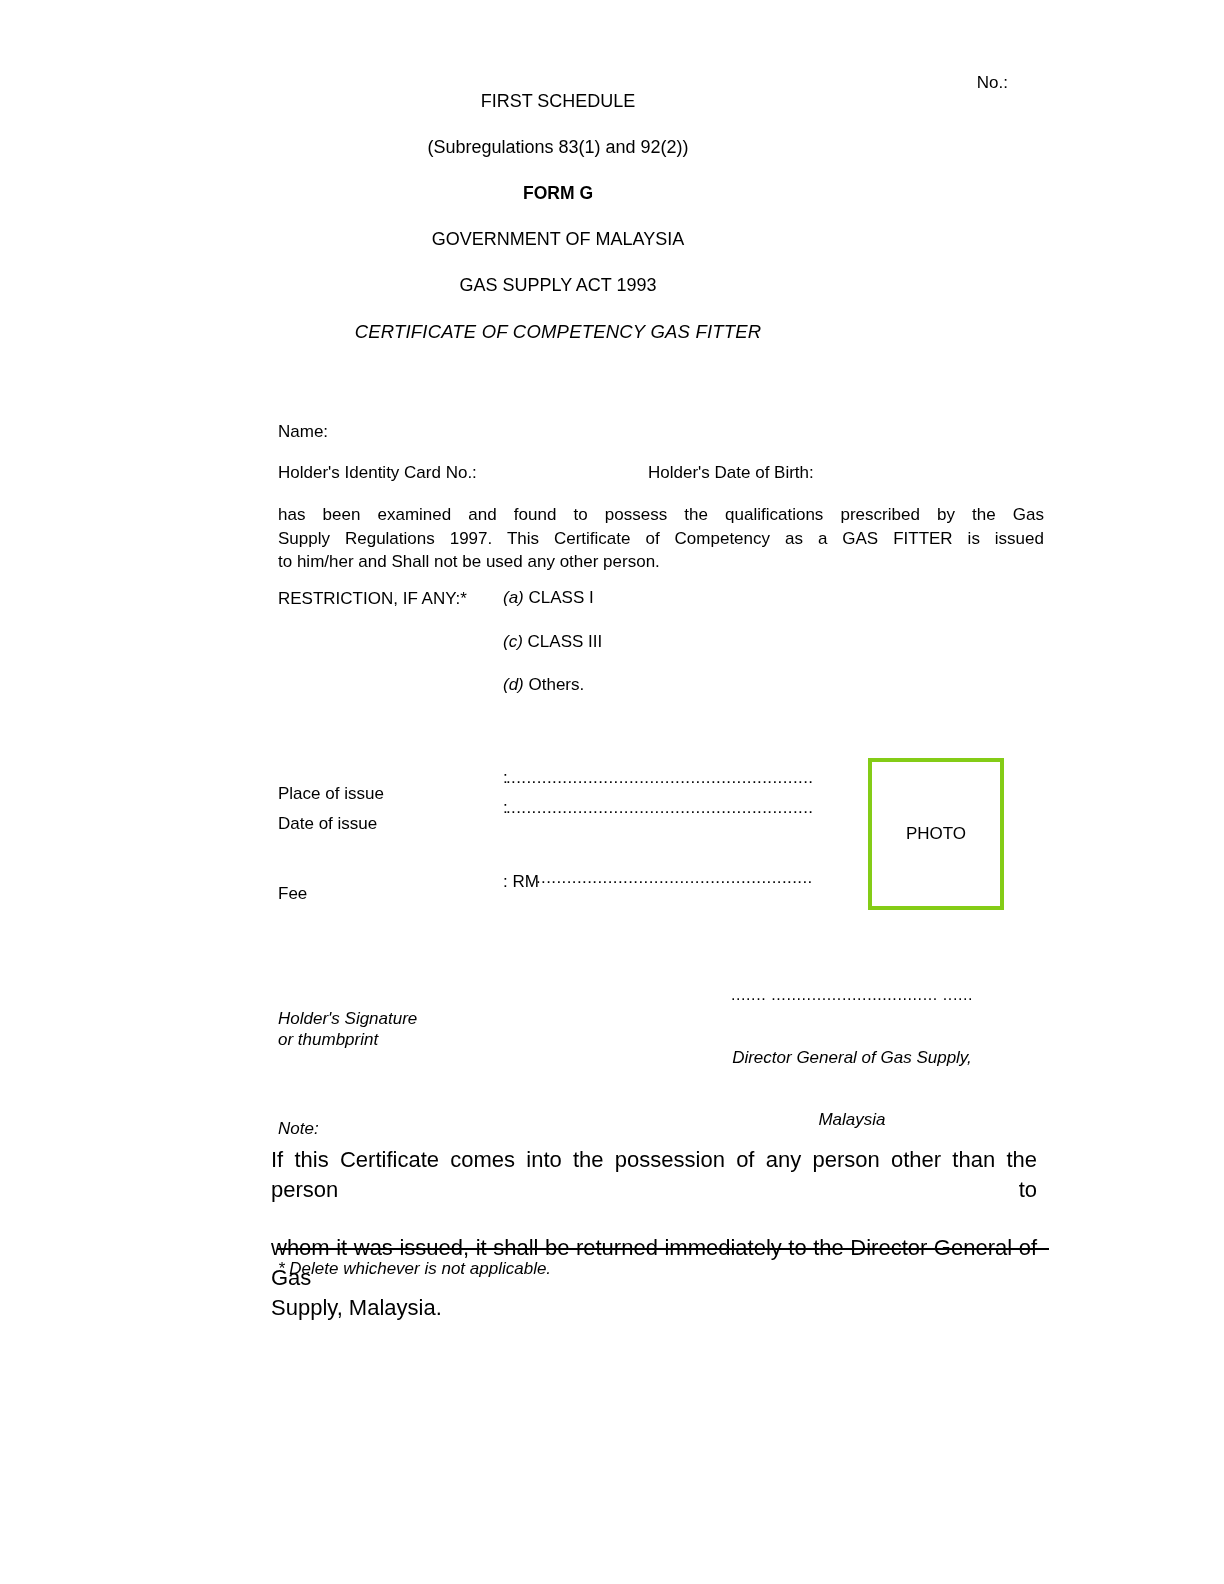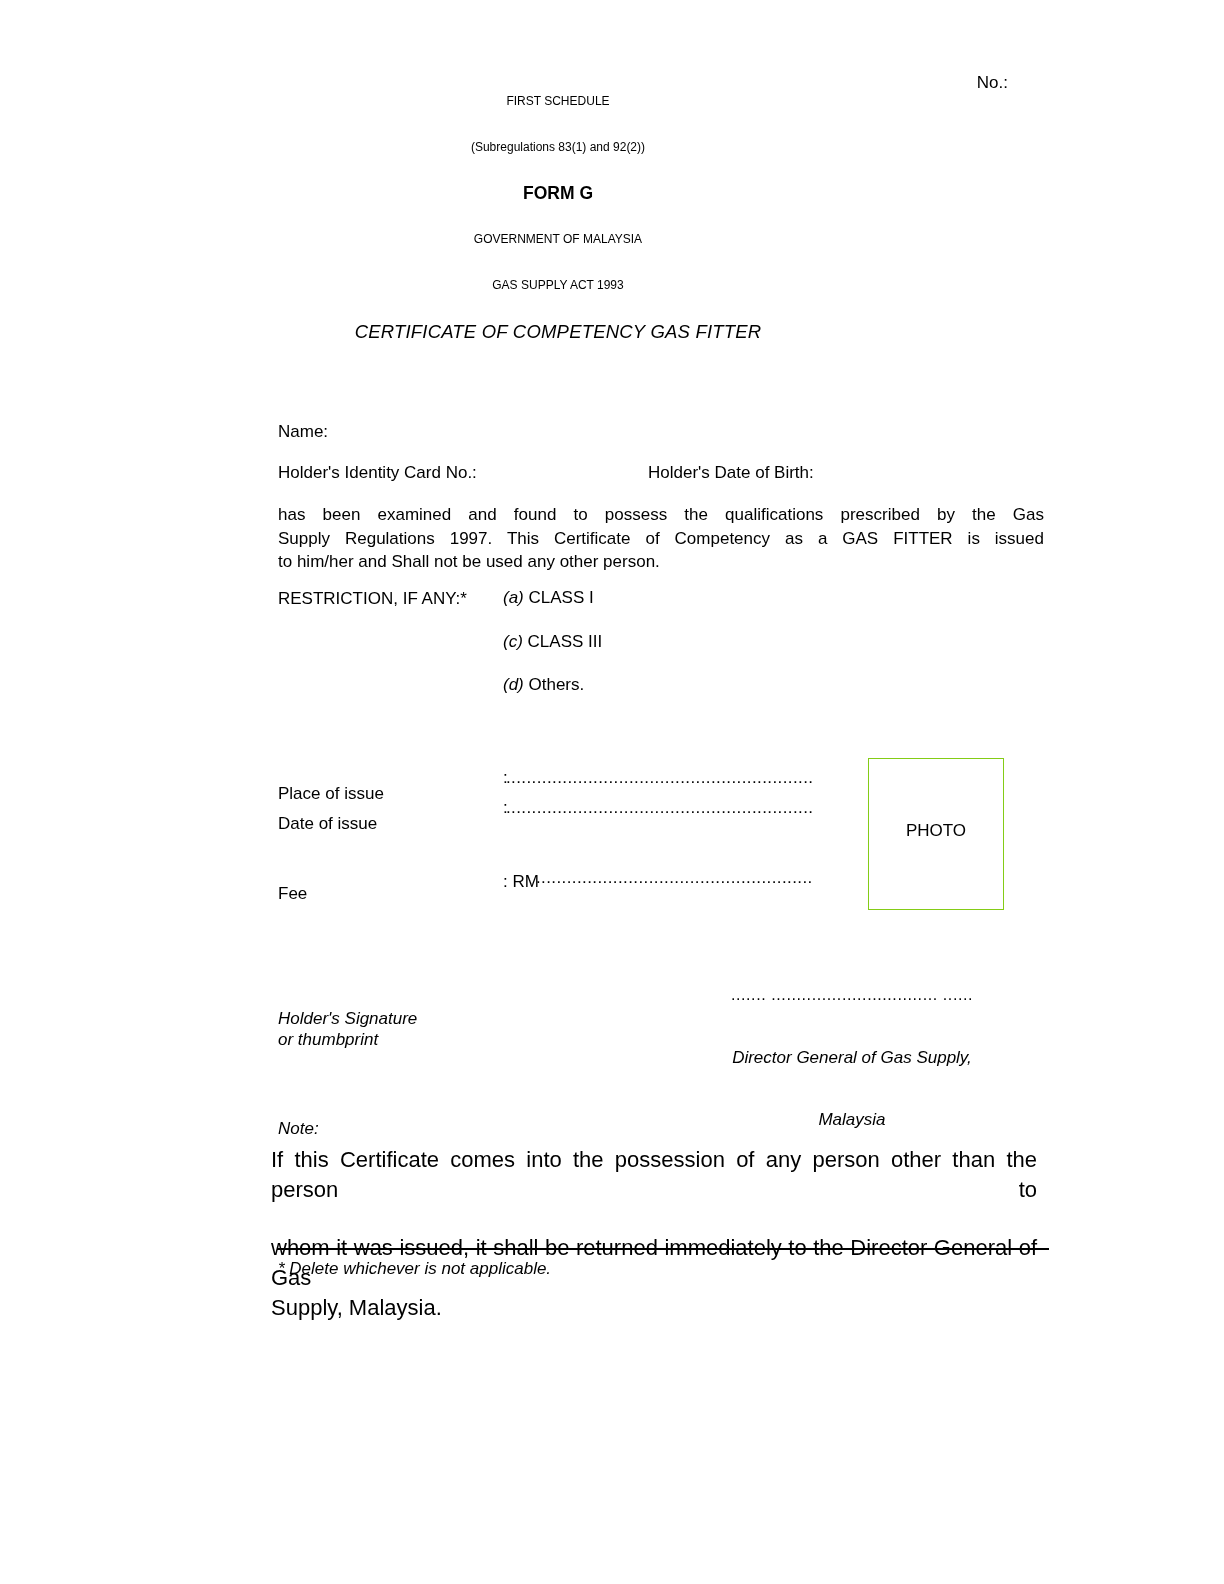--- a/index.html
+++ b/index.html
@@ -40,21 +40,21 @@
 
   
   .headings {
     position: absolute;
     left: 278px;
     top: 90px;
     width: 560px;
     text-align: center;
   }
   .headings .hline {
-    font-size: 12px;
+    font-size: 18px;
     line-height: 23px;
     white-space: nowrap;
   }
   .headings .gap-sm { height: 23px; }
   .headings .bold { font-weight: bold; font-size: 17.5px; }
   .headings .italic-title {
     font-style: italic;
     font-size: 18.5px;
     letter-spacing: 0.2px;
   }
@@ -139,21 +139,21 @@
   .leader-fee   { left: 258px; width: 278px; }
   .issue-gap { height: 40px; }
 
   
   .photo-box {
     position: absolute;
     left: 868px;
     top: 758px;
     width: 136px;
     height: 152px;
-    border: 1px solid #84cc16;
+    border: 4px solid #84cc16;
     box-sizing: border-box;
   }
   .photo-box .photo-label {
     position: absolute;
     left: 0;
     right: 0;
     top: 62px;
     text-align: center;
     font-size: 17px;
     line-height: 20px;

